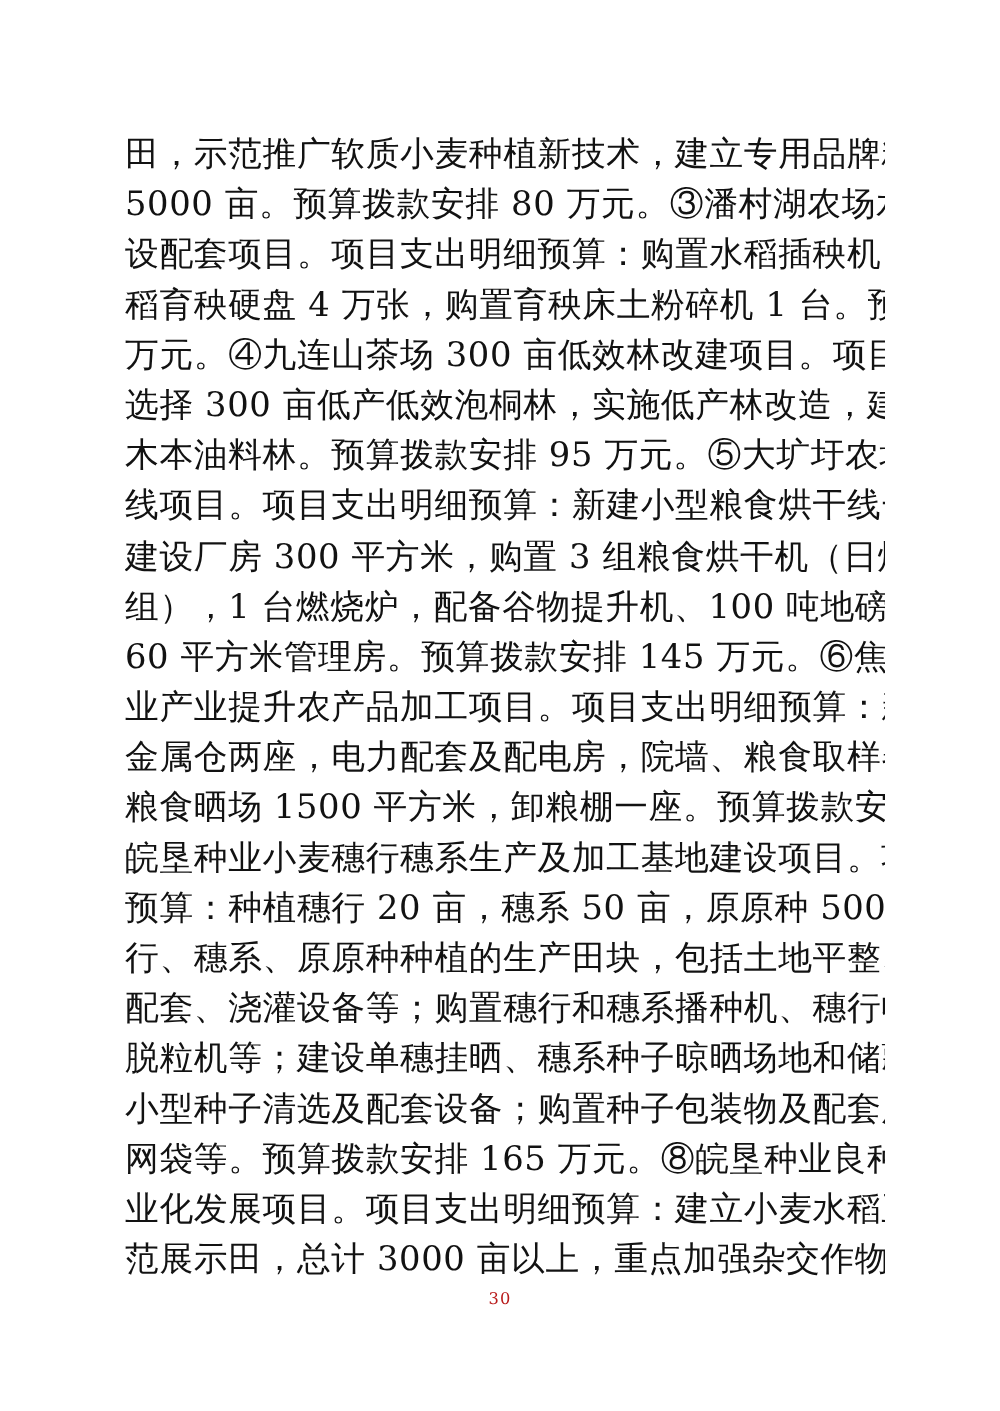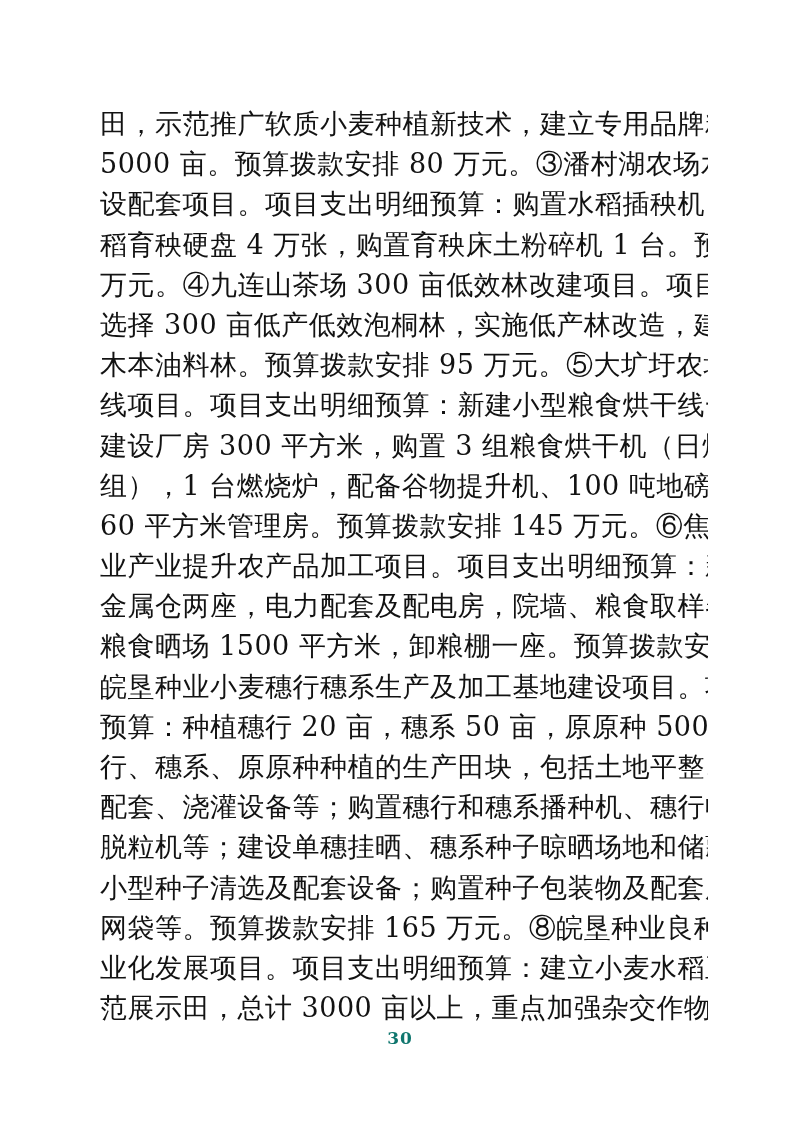--- a/index.html
+++ b/index.html
@@ -41,24 +41,23 @@
     width: 100%;
   }
   .page-footer {
     position: absolute;
     left: 0;
     top: 1028px;
     width: 100%;
     text-align: center;
   }
   .page-number {
-    font-size: 17px;
+    font-size: 13px;
     letter-spacing: 1px;
-    color: #0f766e;
-    font-weight: bold;
+    color: #b91c1c;
   }
 </style>
 </head>
 <body>
 
 <div class="page">
   <div class="text-block">
     <div class="text-line">田，示范推广软质小麦种植新技术，建立专用品牌粮食生产基地</div>
     <div class="text-line">5000 亩。预算拨款安排 80 万元。③潘村湖农场水稻育秧工厂建</div>
     <div class="text-line">设配套项目。项目支出明细预算：购置水稻插秧机 4 台，购置水</div>

